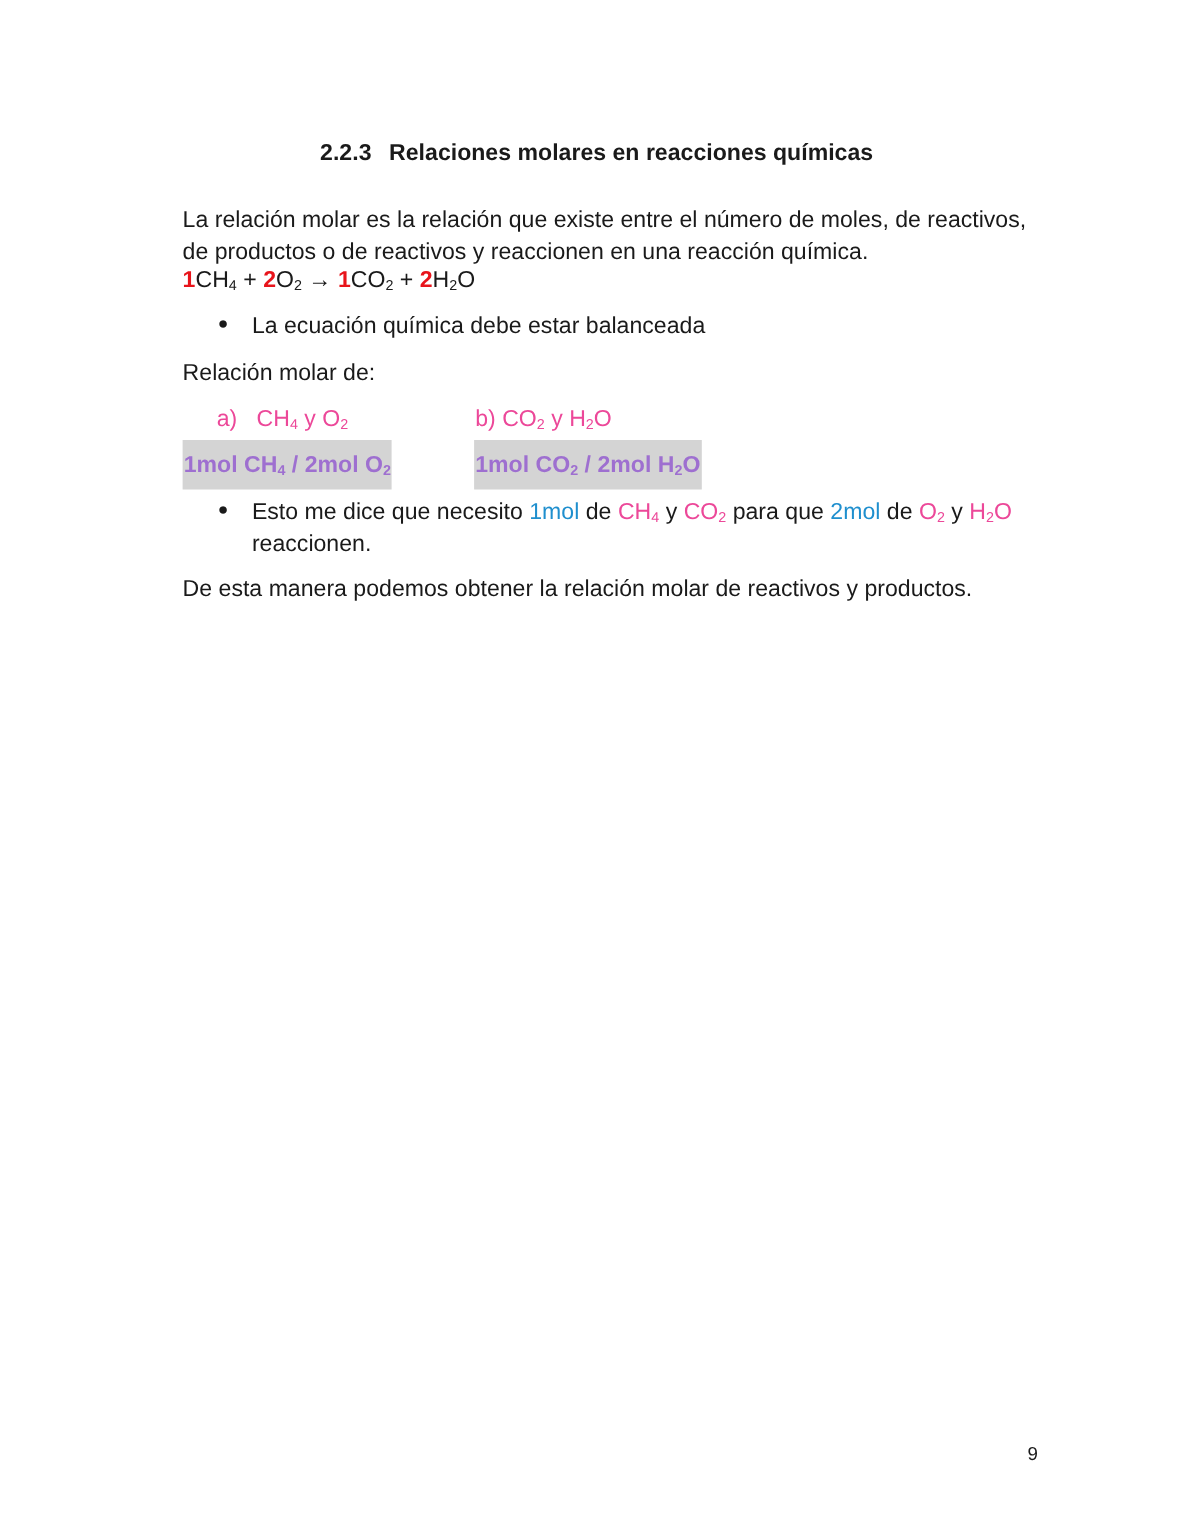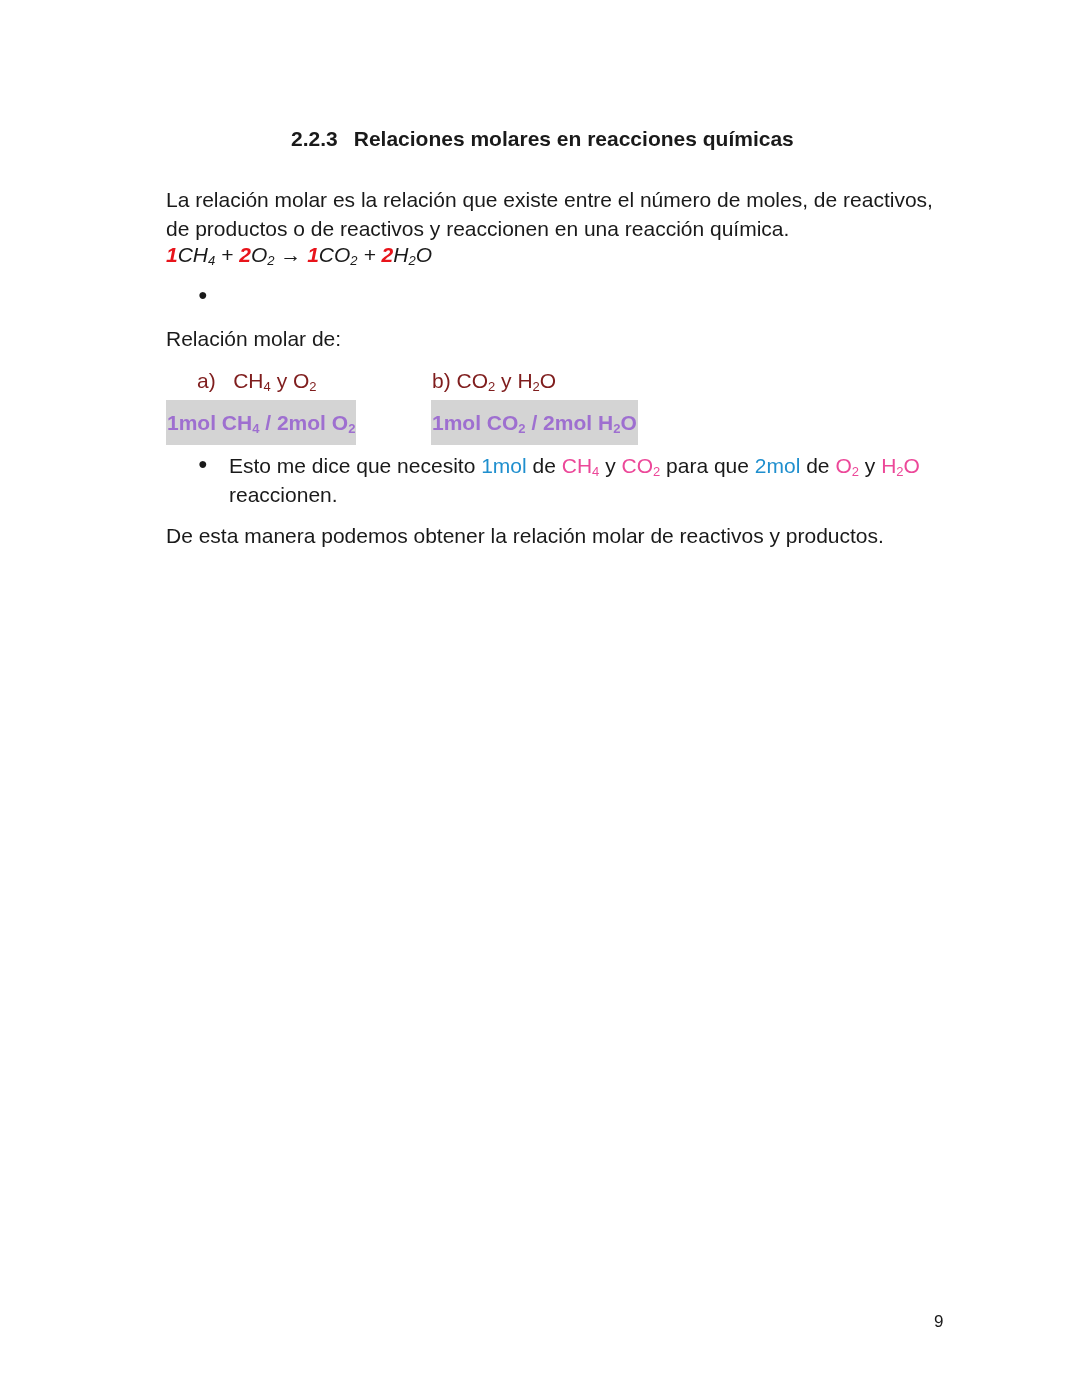--- a/index.html
+++ b/index.html
@@ -6,45 +6,46 @@
     body { width: 1080px; height: 1397px; position: relative; overflow: hidden;
            font-family: "Liberation Sans", "DejaVu Sans", sans-serif; color: #1a1a1a; }
     .page { position: absolute; left: 16px; top: 0; width: 1080px; height: 1397px; }
     .abs { position: absolute; white-space: nowrap; }
     .heading { left: 275px; top: 127px; font-size: 21px; font-weight: bold; }
     .heading .num { margin-right: 16px; }
     .para { left: 150px; font-size: 21px; line-height: 29px; }
     sub { font-size: 0.62em; vertical-align: -0.2em; line-height: 0; }
     .red { color: #e8141b; font-weight: bold; }
     .bullet-dot { position: absolute; left: 182px; font-size: 16px; }
-    .purple { color: #7f1d1d; }
+    .purple { color: #ec4899; }
     .hl { background: #d4d4d4; color: #9e6fd0; font-weight: bold; padding: 11px 1px; }
     .blue { color: #1f8fce; text-align: right; }
     .cyan { color: #ec4899; margin-top: 12px; }
     .pagenum { left: 918px; top: 1312px; font-size: 17px; }
   </style>
 </head>
 <body>
 
 <div class="page">
 
   <div class="abs heading">
     <span class="num">2.2.3</span><span>Relaciones molares en reacciones químicas</span>
   </div>
 
   <div class="abs para" style="top:169px;margin-top:16px;">
     <div>La relación molar es la relación que existe entre el número de moles, de reactivos,</div>
     <div>de productos o de reactivos y reaccionen en una reacción química.</div>
   </div>
 
-  <div class="abs para" style="top:240px;font-style:italic;">
+  <div class="abs para" style="top:240px;">
     <span class="red">1</span><span>CH</span><sub>4</sub><span> + </span><span class="red">2</span><span>O</span><sub>2</sub><span> → </span><span class="red">1</span><span>CO</span><sub>2</sub><span> + </span><span class="red">2</span><span>H</span><sub>2</sub><span>O</span>
   </div>
 
   <span class="bullet-dot" style="top:286px;">●</span>
+  <div class="abs para" style="left:213px; top:282px;">La ecuación química debe estar balanceada</div>
 
   <div class="abs para" style="top:324px;">Relación molar de:</div>
 
   <div class="abs para purple" style="left:181px; top:366px;">
     <span>a)</span>&nbsp;&nbsp;&nbsp;<span>CH</span><sub>4</sub><span> y O</span><sub>2</sub>
   </div>
   <div class="abs para purple" style="left:416px; top:366px;">
     <span>b) CO</span><sub>2</sub><span> y H</span><sub>2</sub><span>O</span>
   </div>
 

